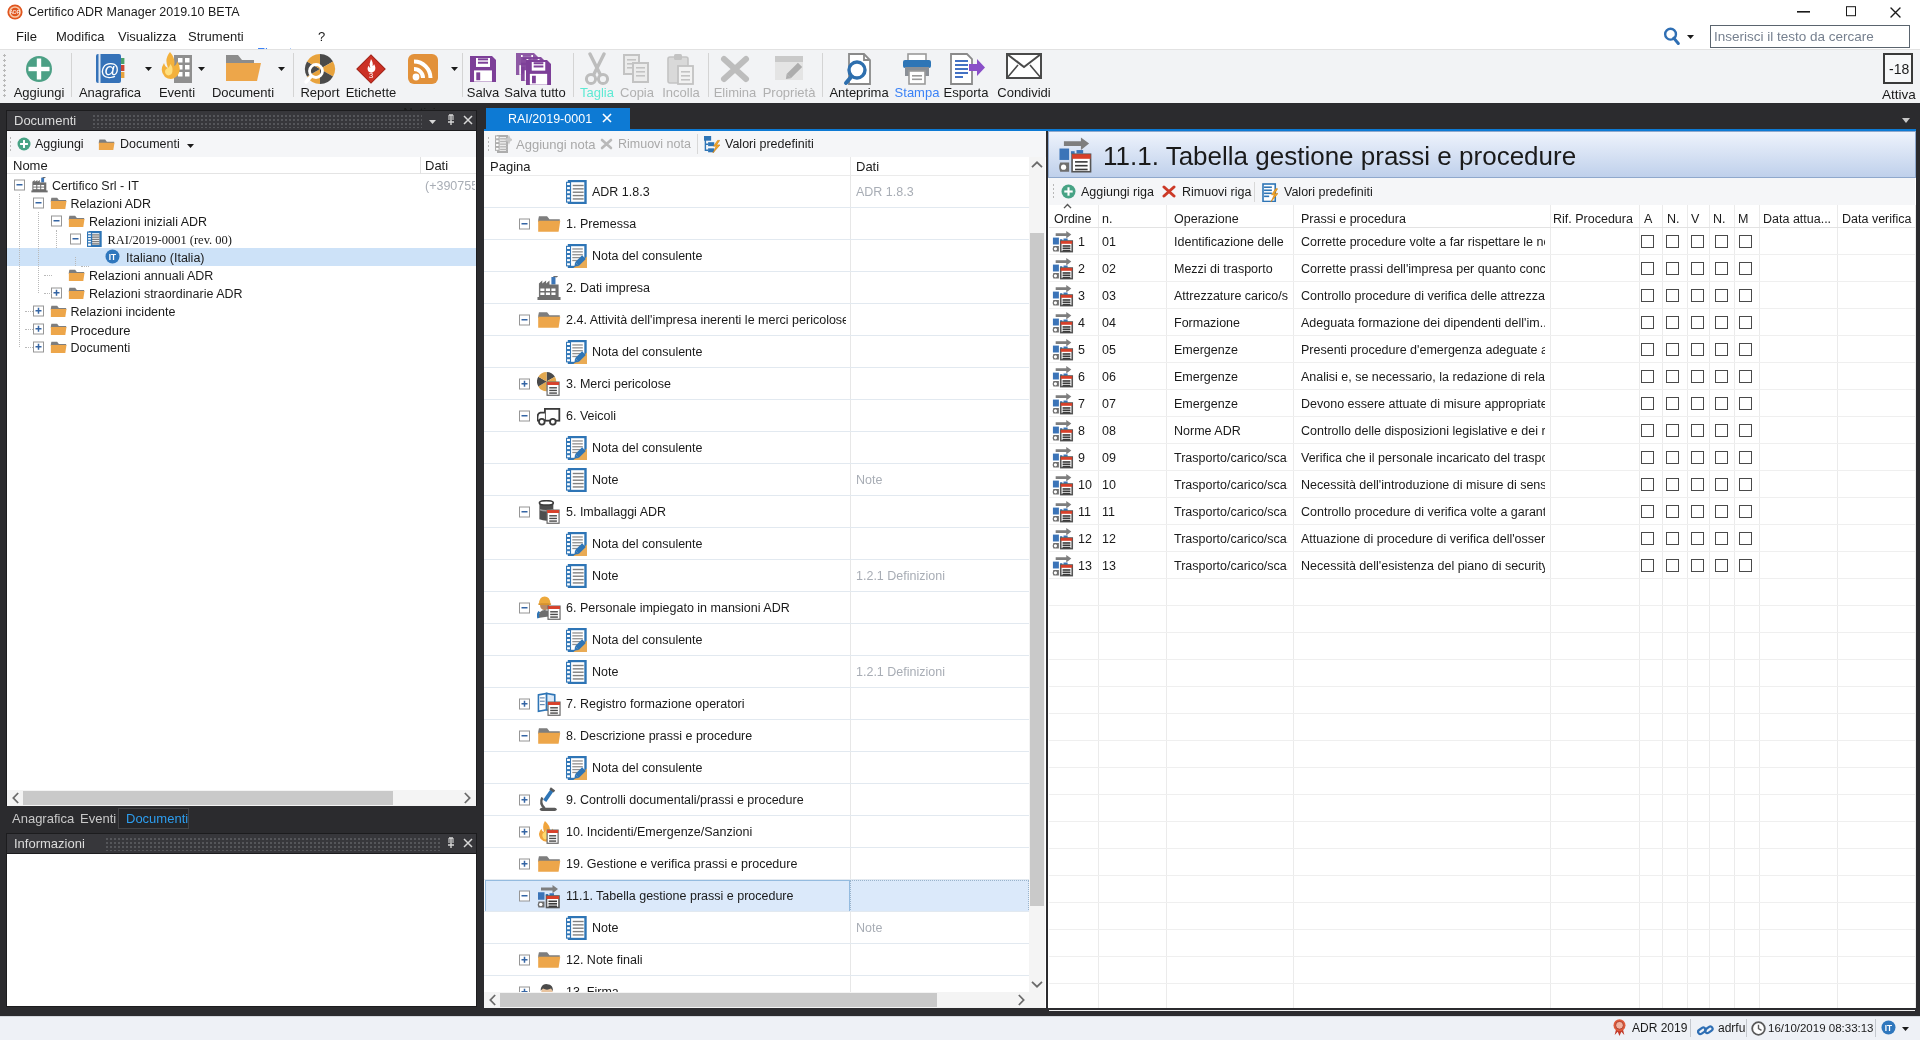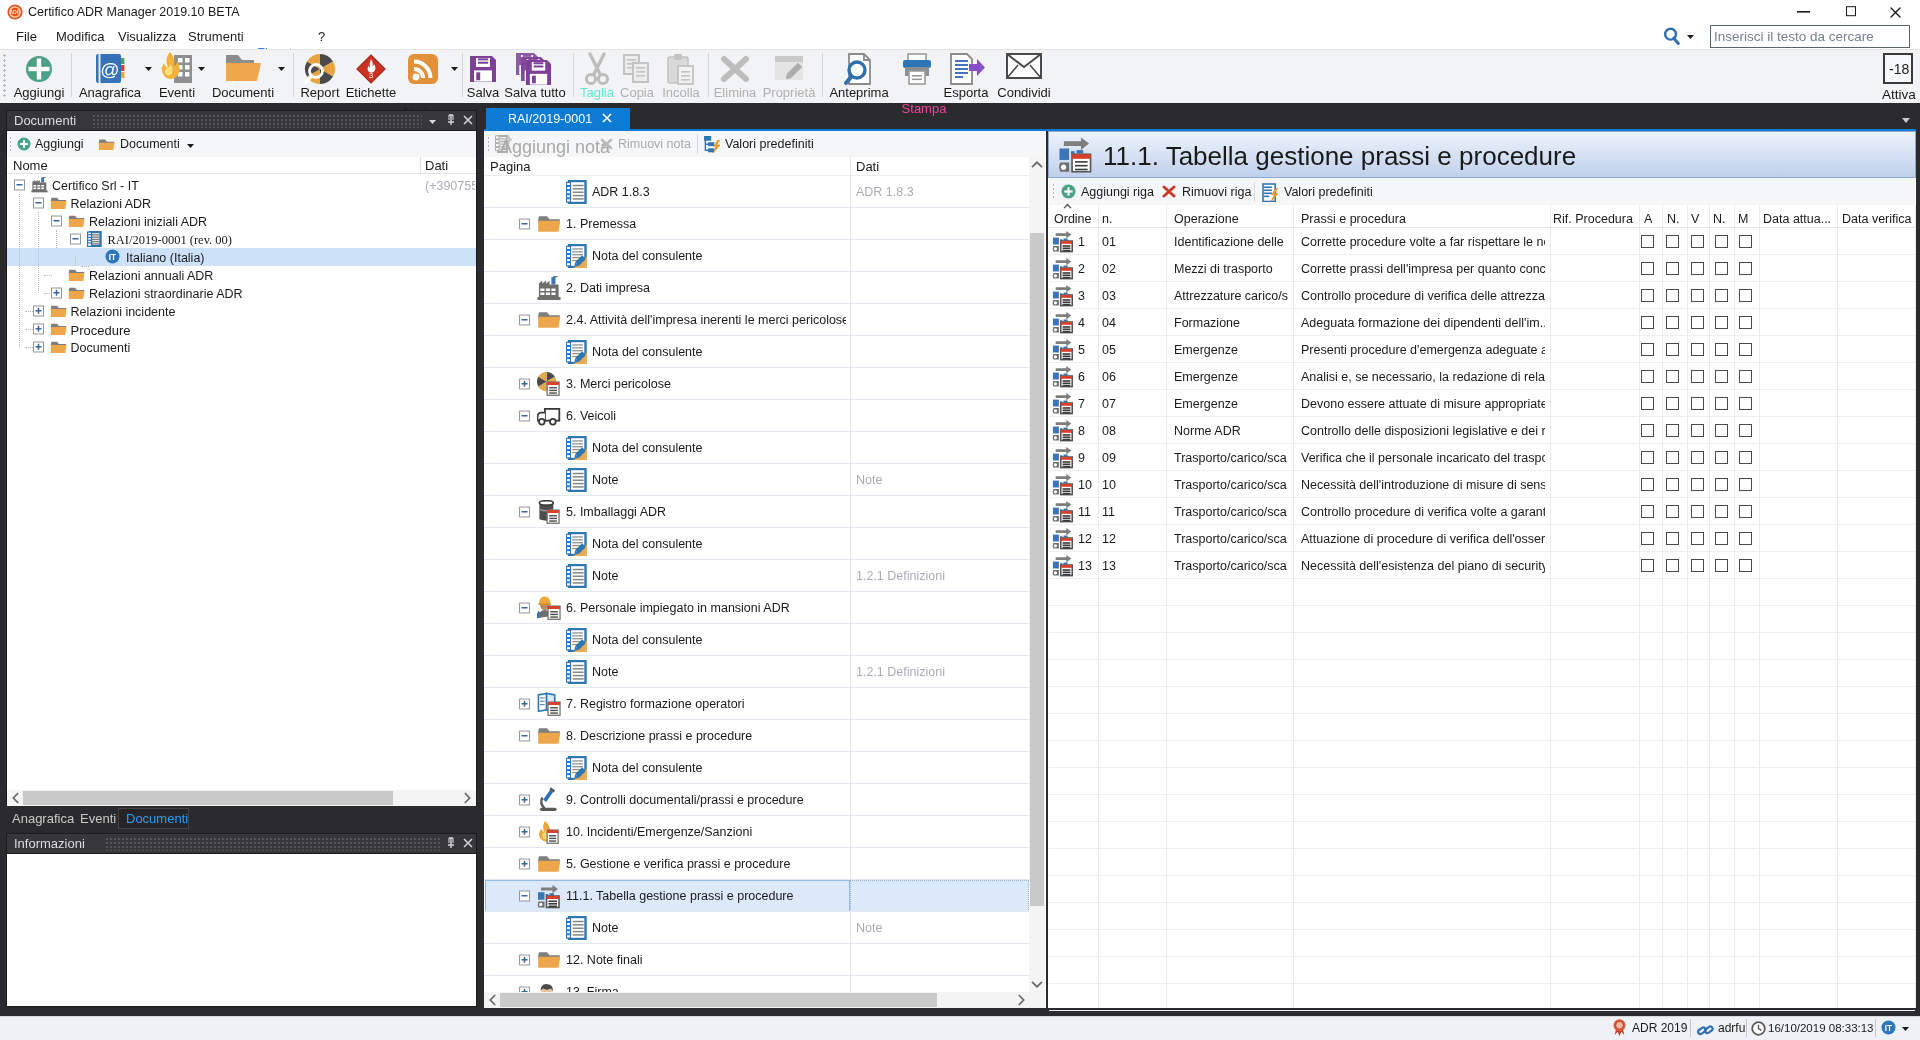--- a/index.html
+++ b/index.html
@@ -265,21 +265,21 @@
       <rect x="8" y="2" width="18" height="8" fill="#fff" stroke="#9a9a9a" stroke-width="1.6"></rect>
 <rect x="3" y="8" width="28" height="8" rx="2" fill="#2e75b6"></rect>
 <rect x="5" y="15" width="24" height="9" fill="#8a8f96"></rect>
 <rect x="9" y="19" width="16" height="13" fill="#fff" stroke="#9a9a9a" stroke-width="1.6"></rect>
 <g fill="#9a9a9a">
         <rect x="12" y="23" width="10" height="1.6"></rect>
         <rect x="12" y="26.5" width="10" height="1.6"></rect>
       </g>
     </svg>
   </div>
-<div style="position:absolute;left:917px;top:101px;transform:translateX(-50%);font-size:13px;color:#ec4899;white-space:nowrap;margin-left:7px;">Stampa</div>
+<div style="position:absolute;left:917px;top:85px;transform:translateX(-50%);font-size:13px;color:#3b82f6;white-space:nowrap;">Stampa</div>
 <div style="left:966px;top:52px;transform:translateX(-50%);">
     <svg width="38" height="34" viewBox="0 0 38 34">
       <path d="M4 2 L20 2 L25 7 L25 32 L4 32 Z" fill="#fff" stroke="#8a8a8a" stroke-width="1.8"></path>
 <g fill="#4472c4">
         <rect x="8" y="8" width="13" height="2"></rect>
         <rect x="8" y="12" width="13" height="2"></rect>
         <rect x="8" y="16" width="13" height="2"></rect>
         <rect x="8" y="20" width="13" height="2"></rect>
         <rect x="8" y="24" width="8" height="2"></rect>
       </g>
@@ -557,21 +557,21 @@
       <rect x="5.1" y="9.5" width="7.48" height="1.3" fill="#b5b5b5"></rect>
       <rect x="5.1" y="12.16" width="7.48" height="1.3" fill="#b5b5b5"></rect>
       <rect x="5.1" y="14.82" width="7.48" height="1.3" fill="#b5b5b5"></rect>
       <rect x="0.5" y="1.92" width="3.6" height="3" fill="#fff" stroke="#adadad" stroke-width="1.1"></rect>
       <rect x="0.5" y="5.72" width="3.6" height="3" fill="#fff" stroke="#adadad" stroke-width="1.1"></rect>
       <rect x="0.5" y="9.52" width="3.6" height="3" fill="#fff" stroke="#adadad" stroke-width="1.1"></rect>
       <rect x="0.5" y="13.32" width="3.6" height="3" fill="#fff" stroke="#adadad" stroke-width="1.1"></rect>
       <path d="M13.94 0.76 l1.5 3.5 3.5 1.5 -3.5 1.5 -1.5 3.5 -1.5 -3.5 -3.5 -1.5 3.5 -1.5 Z" fill="#c9c9c9"></path>
     </svg>
   </div>
-<div style="position:absolute;left:500px;top:137px;font-size:18px;color:#a9a9a9;font-weight:normal;white-space:nowrap;">Aggiungi nota</div>
+<div style="position:absolute;left:516px;top:137px;font-size:13px;color:#a9a9a9;font-weight:normal;white-space:nowrap;">Aggiungi nota</div>
 <div style="left:600px;top:138px;">
     <svg width="13" height="12" viewBox="0 0 13 12">
       <path d="M2 2 L11 10 M11 2 L2 10" stroke="#b9b9b9" stroke-width="2.6" stroke-linecap="round"></path>
     </svg>
   </div>
 <div style="position:absolute;left:618px;top:137px;font-size:12.5px;color:#a9a9a9;font-weight:normal;white-space:nowrap;">Rimuovi nota</div>
 <div style="left:697px;top:134px;width:1px;height:20px;background:#d8d8d8;"></div>
 <div style="left:703px;top:135px;">
     <svg width="17" height="18" viewBox="0 0 17 18">
       <rect x="1" y="1" width="7.14" height="4.68" fill="#2e75b6"></rect>
@@ -1012,21 +1012,21 @@
       <rect x="2.5" y="5" width="6" height="1.5" fill="#3465a4"></rect>
       <rect x="4.75" y="2.75" width="1.5" height="6" fill="#3465a4"></rect>
     </svg>
   </div>
 <div style="left:537px;top:854px;">
     <svg width="24" height="19" viewBox="0 0 24 19">
       <path d="M1.2000000000000002 5.7 L1.92 2.28 L10.08 2.28 L12.48 5.32 L22.799999999999997 5.32 L22.799999999999997 7.9799999999999995 L1.2000000000000002 7.9799999999999995 Z" fill="#7e7e7e"></path>
 <path d="M1.2000000000000002 17.67 L1.2000000000000002 6.84 L23.28 6.84 L21.6 17.67 Z" fill="#eda64a"></path>
     </svg>
   </div>
-<div style="position:absolute;left:566px;top:857px;font-size:12.5px;color:#1a1a1a;font-weight:normal;white-space:nowrap;width:280px;overflow:hidden;">5. Gestione e verifica prassi e procedure</div>
+<div style="position:absolute;left:566px;top:857px;font-size:12.5px;color:#1a1a1a;font-weight:normal;white-space:nowrap;width:280px;overflow:hidden;">19. Gestione e verifica prassi e procedure</div>
 <div style="left:485px;top:880px;width:365px;height:32px;background:#dbe9fa;border:1px solid #94bbdf;"></div>
 <div style="left:850px;top:880px;width:179px;height:32px;background:#dbe9fa;border:1px dotted #9ab4cc;"></div>
 <div style="left:484px;top:911px;width:545px;height:1px;background:#e2e9f0;"></div>
 <div style="left:519px;top:890px;">
     <svg width="11" height="12" viewBox="0 0 11 12">
       <rect x="0.5" y="1" width="10" height="10" fill="#fff" stroke="#969696"></rect>
       <rect x="2.5" y="5" width="6" height="1.5" fill="#3465a4"></rect>
     </svg>
   </div>
 <div style="left:537px;top:884px;">

